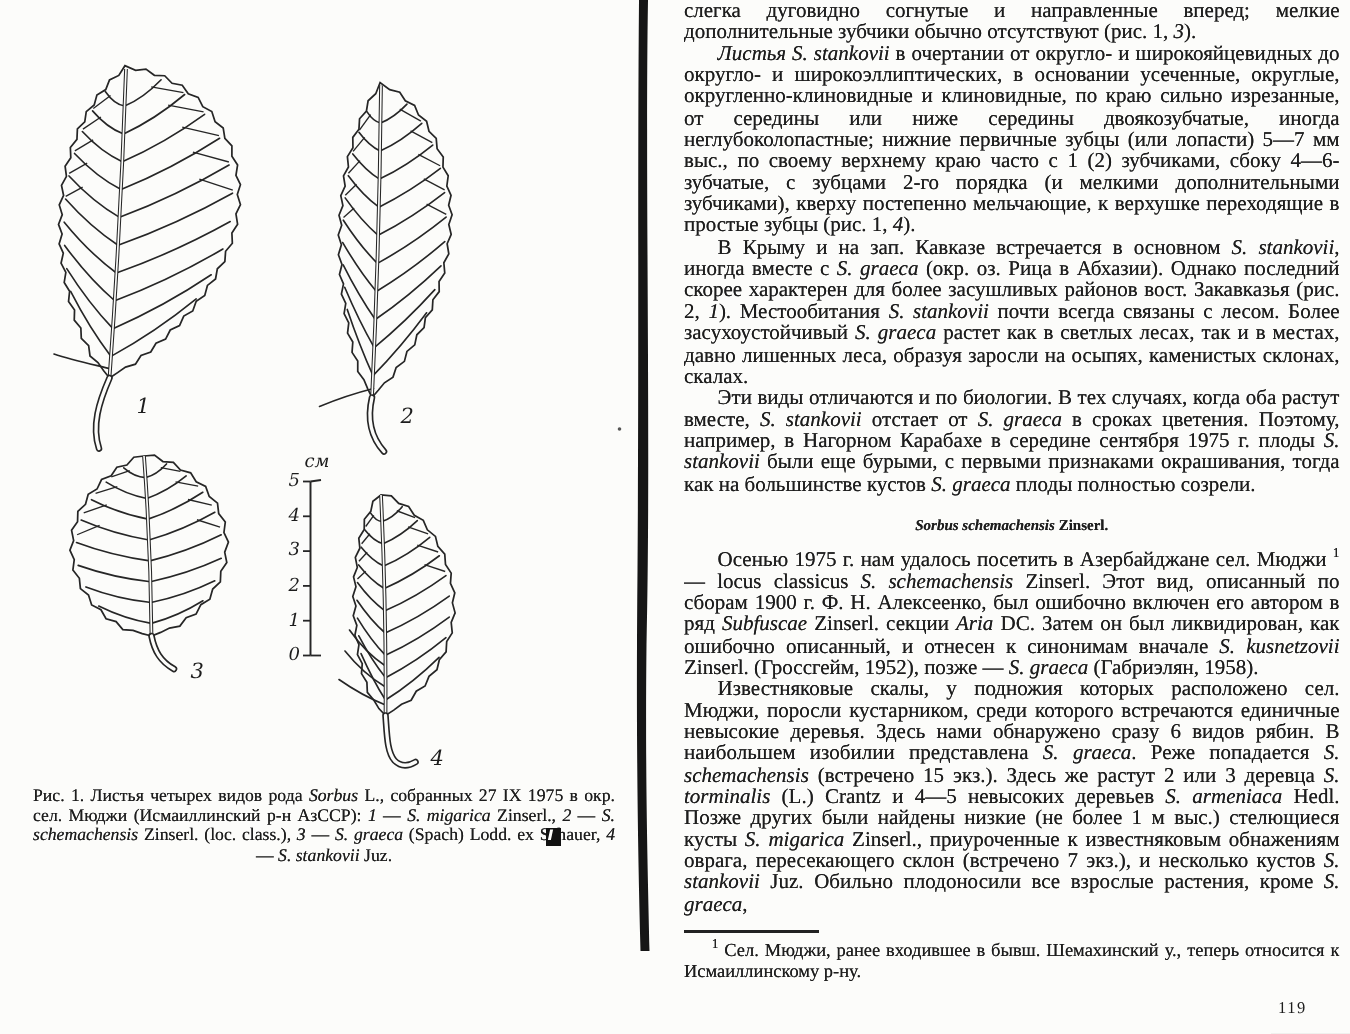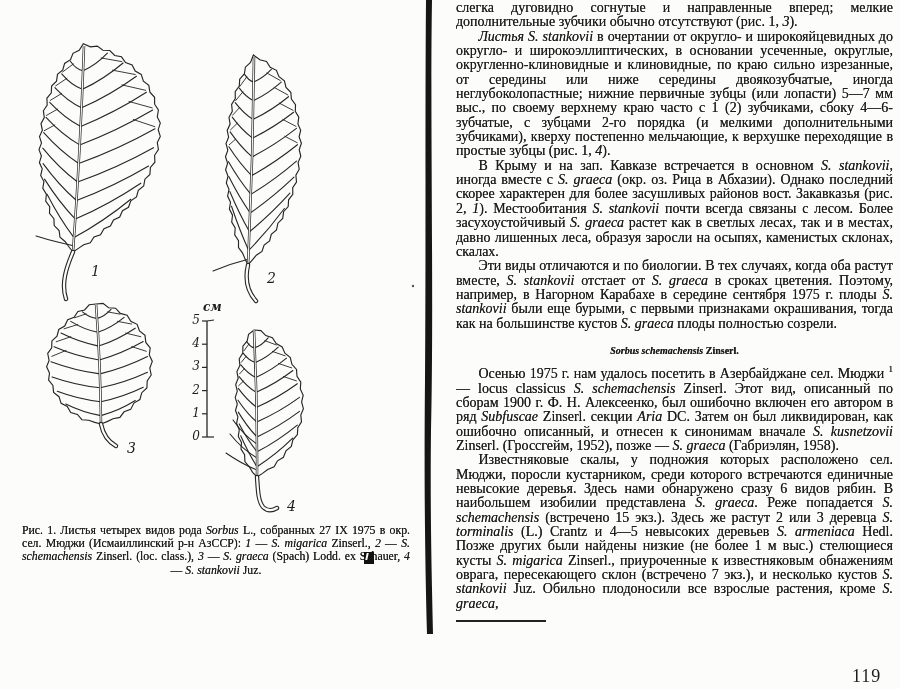--- a/index.html
+++ b/index.html
@@ -14,21 +14,21 @@
   #fig{ position:absolute; left:0; top:0; }
   .leaf-num{
     position:absolute; font-family:"DejaVu Serif", serif; font-style:italic;
     font-size:14px; color:var(--ink);
   }
   .scale-tick{
     position:absolute; width:16px; text-align:right;
     font-family:"DejaVu Serif", serif; font-style:italic; font-size:12px;
   }
   .scale-unit{
-    position:absolute; font-family:"DejaVu Serif", serif; font-style:italic; font-size:12px;font-weight:bold;
+    position:absolute; font-family:"DejaVu Serif", serif; font-style:italic; font-size:12px;
   }
   .caption{
     position:absolute; left:22px; top:524px; width:388px;
     font-size:11.8px; line-height:13.2px;
     text-align:justify; text-align-last:center;
     text-shadow:0 0 .35px rgba(20,20,20,.85);
   }
   .ink-blot{
     position:absolute; left:364px; top:552px; width:10px; height:12px;
     background:linear-gradient(#111,#111);
@@ -49,21 +49,21 @@
   .para.cont{ text-indent:0; }
   .para sup, .footnote sup{ font-size:9px; line-height:0; }
   .species-heading{
     margin:13px 0 9px 0; text-align:center; font-size:10px; font-weight:bold;
   }
   .footnote-rule{ width:90px; height:2px; background:#222; margin:9px 0 5px 0; }
   .footnote{
     margin:0; font-size:12.3px; line-height:13.6px; text-align:justify; text-indent:1.5em;
   }
   .page-number{
-    position:absolute; left:852px; top:666px; font-size:18px; letter-spacing:1px;
+    position:absolute; left:852px; top:666px; font-size:11px; letter-spacing:1px;
   }
 </style>
 </head>
 <body>
 
 <div class="page">
 
   <div class="figure-panel">
     <svg id="fig" width="455" height="525">
         <g>
@@ -246,16 +246,17 @@
 
   <div class="text-column">
     <p class="para cont"><span>слегка дуговидно согнутые и направленные вперед; мелкие дополнительные зубчики обычно отсутствуют (рис. 1, </span><i>3</i><span>).</span></p>
     <p class="para"><i>Листья</i><span> </span><i>S. stankovii</i><span> в очертании от округло- и широкояйцевидных до округло- и широкоэллиптических, в основании усеченные, округлые, округленно-клиновидные и клиновидные, по краю сильно изрезанные, от середины или ниже середины двоякозубчатые, иногда неглубоколопастные; нижние первичные зубцы (или лопасти) 5—7 мм выс., по своему верхнему краю часто с 1 (2) зубчиками, сбоку 4—6-зубчатые, с зубцами 2-го порядка (и мелкими дополнительными зубчиками), кверху постепенно мельчающие, к верхушке переходящие в простые зубцы (рис. 1, </span><i>4</i><span>).</span></p>
     <p class="para"><span>В Крыму и на зап. Кавказе встречается в основном </span><i>S. stankovii</i><span>, иногда вместе с </span><i>S. graeca</i><span> (окр. оз. Рица в Абхазии). Однако последний скорее характерен для более засушливых районов вост. Закавказья (рис. 2, </span><i>1</i><span>). Местообитания </span><i>S. stankovii</i><span> почти всегда связаны с лесом. Более засухоустойчивый </span><i>S. graeca</i><span> растет как в светлых лесах, так и в местах, давно лишенных леса, образуя заросли на осыпях, каменистых склонах, скалах.</span></p>
     <p class="para"><span>Эти виды отличаются и по биологии. В тех случаях, когда оба растут вместе, </span><i>S. stankovii</i><span> отстает от </span><i>S. graeca</i><span> в сроках цветения. Поэтому, например, в Нагорном Карабахе в середине сентября 1975 г. плоды </span><i>S. stankovii</i><span> были еще бурыми, с первыми признаками окрашивания, тогда как на большинстве кустов </span><i>S. graeca</i><span> плоды полностью созрели.</span></p>
     <h2 class="species-heading"><i style="font-weight: bold;">Sorbus schemachensis</i><span style="font-weight: bold;"> Zinserl.</span></h2>
     <p class="para"><span>Осенью 1975 г. нам удалось посетить в Азербайджане сел. Мюджи </span><sup>1</sup><span> — locus classicus </span><i>S. schemachensis</i><span> Zinserl. Этот вид, описанный по сборам 1900 г. Ф. Н. Алексеенко, был ошибочно включен его автором в ряд </span><i>Subfuscae</i><span> Zinserl. секции </span><i>Aria</i><span> DC. Затем он был ликвидирован, как ошибочно описанный, и отнесен к синонимам вначале </span><i>S. kusnetzovii</i><span> Zinserl. (Гроссгейм, 1952), позже — </span><i>S. graeca</i><span> (Габриэлян, 1958).</span></p>
     <p class="para"><span>Известняковые скалы, у подножия которых расположено сел. Мюджи, поросли кустарником, среди которого встречаются единичные невысокие деревья. Здесь нами обнаружено сразу 6 видов рябин. В наибольшем изобилии представлена </span><i>S. graeca</i><span>. Реже попадается </span><i>S. schemachensis</i><span> (встречено 15 экз.). Здесь же растут 2 или 3 деревца </span><i>S. torminalis</i><span> (L.) Crantz и 4—5 невысоких деревьев </span><i>S. armeniaca</i><span> Hedl. Позже других были найдены низкие (не более 1 м выс.) стелющиеся кусты </span><i>S. migarica</i><span> Zinserl., приуроченные к известняковым обнажениям оврага, пересекающего склон (встречено 7 экз.), и несколько кустов </span><i>S. stankovii</i><span> Juz. Обильно плодоносили все взрослые растения, кроме </span><i>S. graeca</i><span>,</span></p>
     <div class="footnote-rule"></div>
+    <p class="footnote"><sup>1</sup><span> Сел. Мюджи, ранее входившее в бывш. Шемахинский у., теперь относится к Исмаиллинскому р-ну.</span></p>
   </div>
 
   <span class="page-number">119</span>
 </div>
 
 </body></html>

